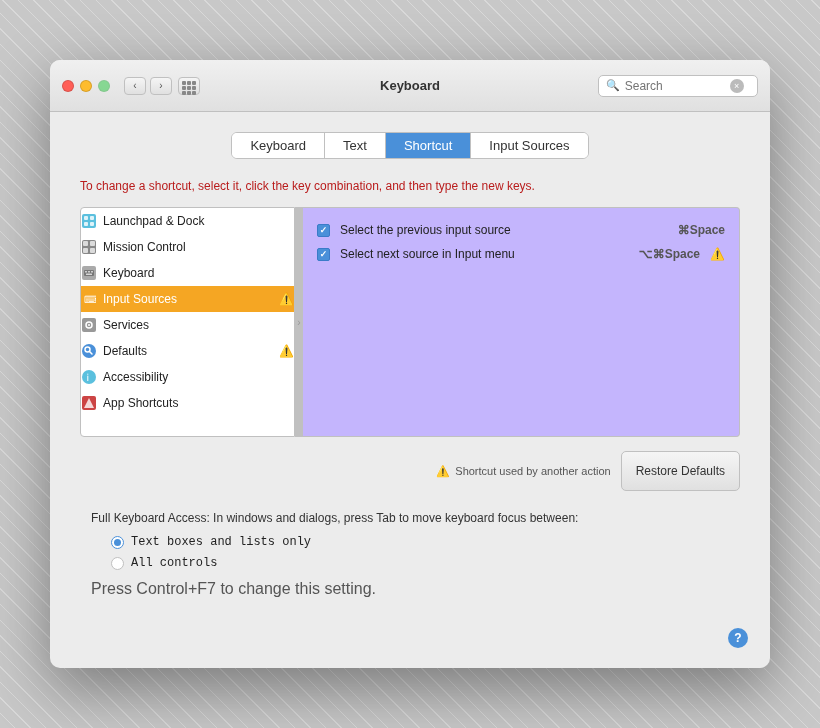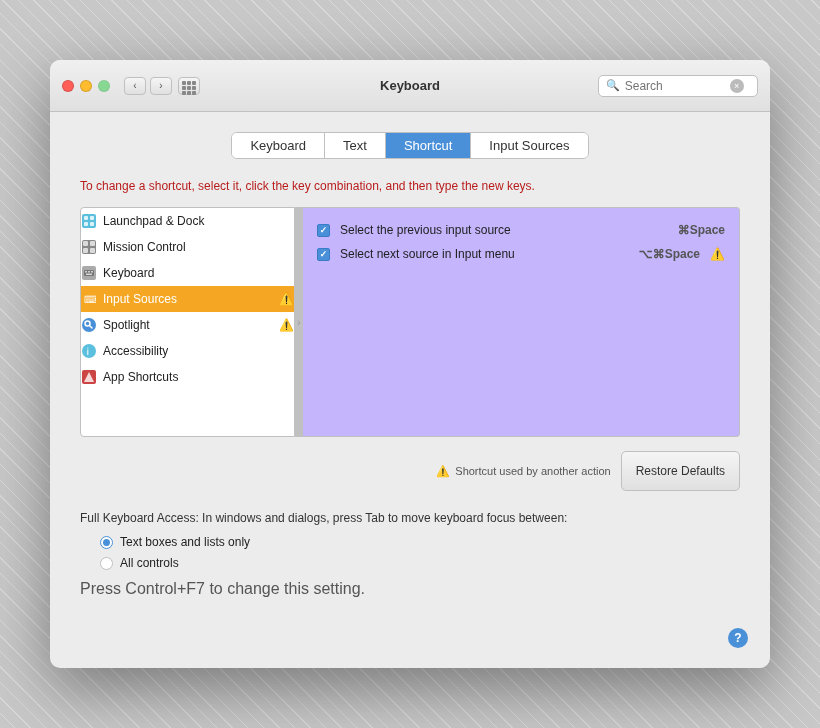--- a/index.html
+++ b/index.html
@@ -327,20 +327,21 @@
       border-radius: 5px;
       padding: 12px 14px;
       font-size: 12px;
       color: #333;
       cursor: pointer;
     }
 
     
     .bottom-section {
       margin-top: 10px;
+      margin-left: 11px;
     }
 
     .section-label {
       font-size: 12px;
       color: #333;
       margin-bottom: 10px;
     }
 
     .radio-group {
       margin-left: 20px;
@@ -349,20 +350,21 @@
       gap: 7px;
       margin-bottom: 10px;
     }
 
     .radio-row {
       display: flex;
       align-items: center;
       gap: 7px;
       font-size: 12px;
       color: #222;
+      font-family: Liberation Mono, monospace;
     }
 
     .radio-btn {
       width: 13px;
       height: 13px;
       border-radius: 50%;
       border: 1px solid #c0c0c0;
       background: white;
       display: flex;
       align-items: center;
@@ -509,30 +511,40 @@
               <svg width="14" height="14" viewBox="0 0 14 14">
                 <rect width="14" height="14" rx="2" fill="#f5a623"></rect>
                 <text x="2" y="11" font-size="10" fill="white" font-family="Arial">⌨</text>
               </svg>
             </div>
             <span>Input Sources</span>
             <span class="warning-badge">⚠️</span>
           </div>
 
 
+          <div class="category-item">
+            <div class="cat-icon">
+              <svg width="14" height="14" viewBox="0 0 14 14">
+                <rect width="14" height="14" rx="2" fill="#999"></rect>
+                <circle cx="7" cy="7" r="3" fill="none" stroke="white" stroke-width="1.5"></circle>
+                <circle cx="7" cy="7" r="1" fill="white"></circle>
+              </svg>
+            </div>
+            <span>Services</span>
+          </div>
 
           <div class="category-item">
             <div class="cat-icon">
               <svg width="14" height="14" viewBox="0 0 14 14">
                 <circle cx="7" cy="7" r="7" fill="#4a90d9"></circle>
                 <circle cx="5.5" cy="5.5" r="2.5" fill="none" stroke="white" stroke-width="1.5"></circle>
                 <line x1="7.5" y1="7.5" x2="10" y2="10" stroke="white" stroke-width="1.5" stroke-linecap="round"></line>
               </svg>
             </div>
-            <span>Spotlight</span>
+            <span>Defaults</span>
             <span class="warning-badge">⚠️</span>
           </div>
 
           <div class="category-item">
             <div class="cat-icon">
               <svg width="14" height="14" viewBox="0 0 14 14">
                 <circle cx="7" cy="7" r="7" fill="#5bc0de"></circle>
                 <text x="4.5" y="11" font-size="10" fill="white" font-family="Arial">ℹ</text>
               </svg>
             </div>

